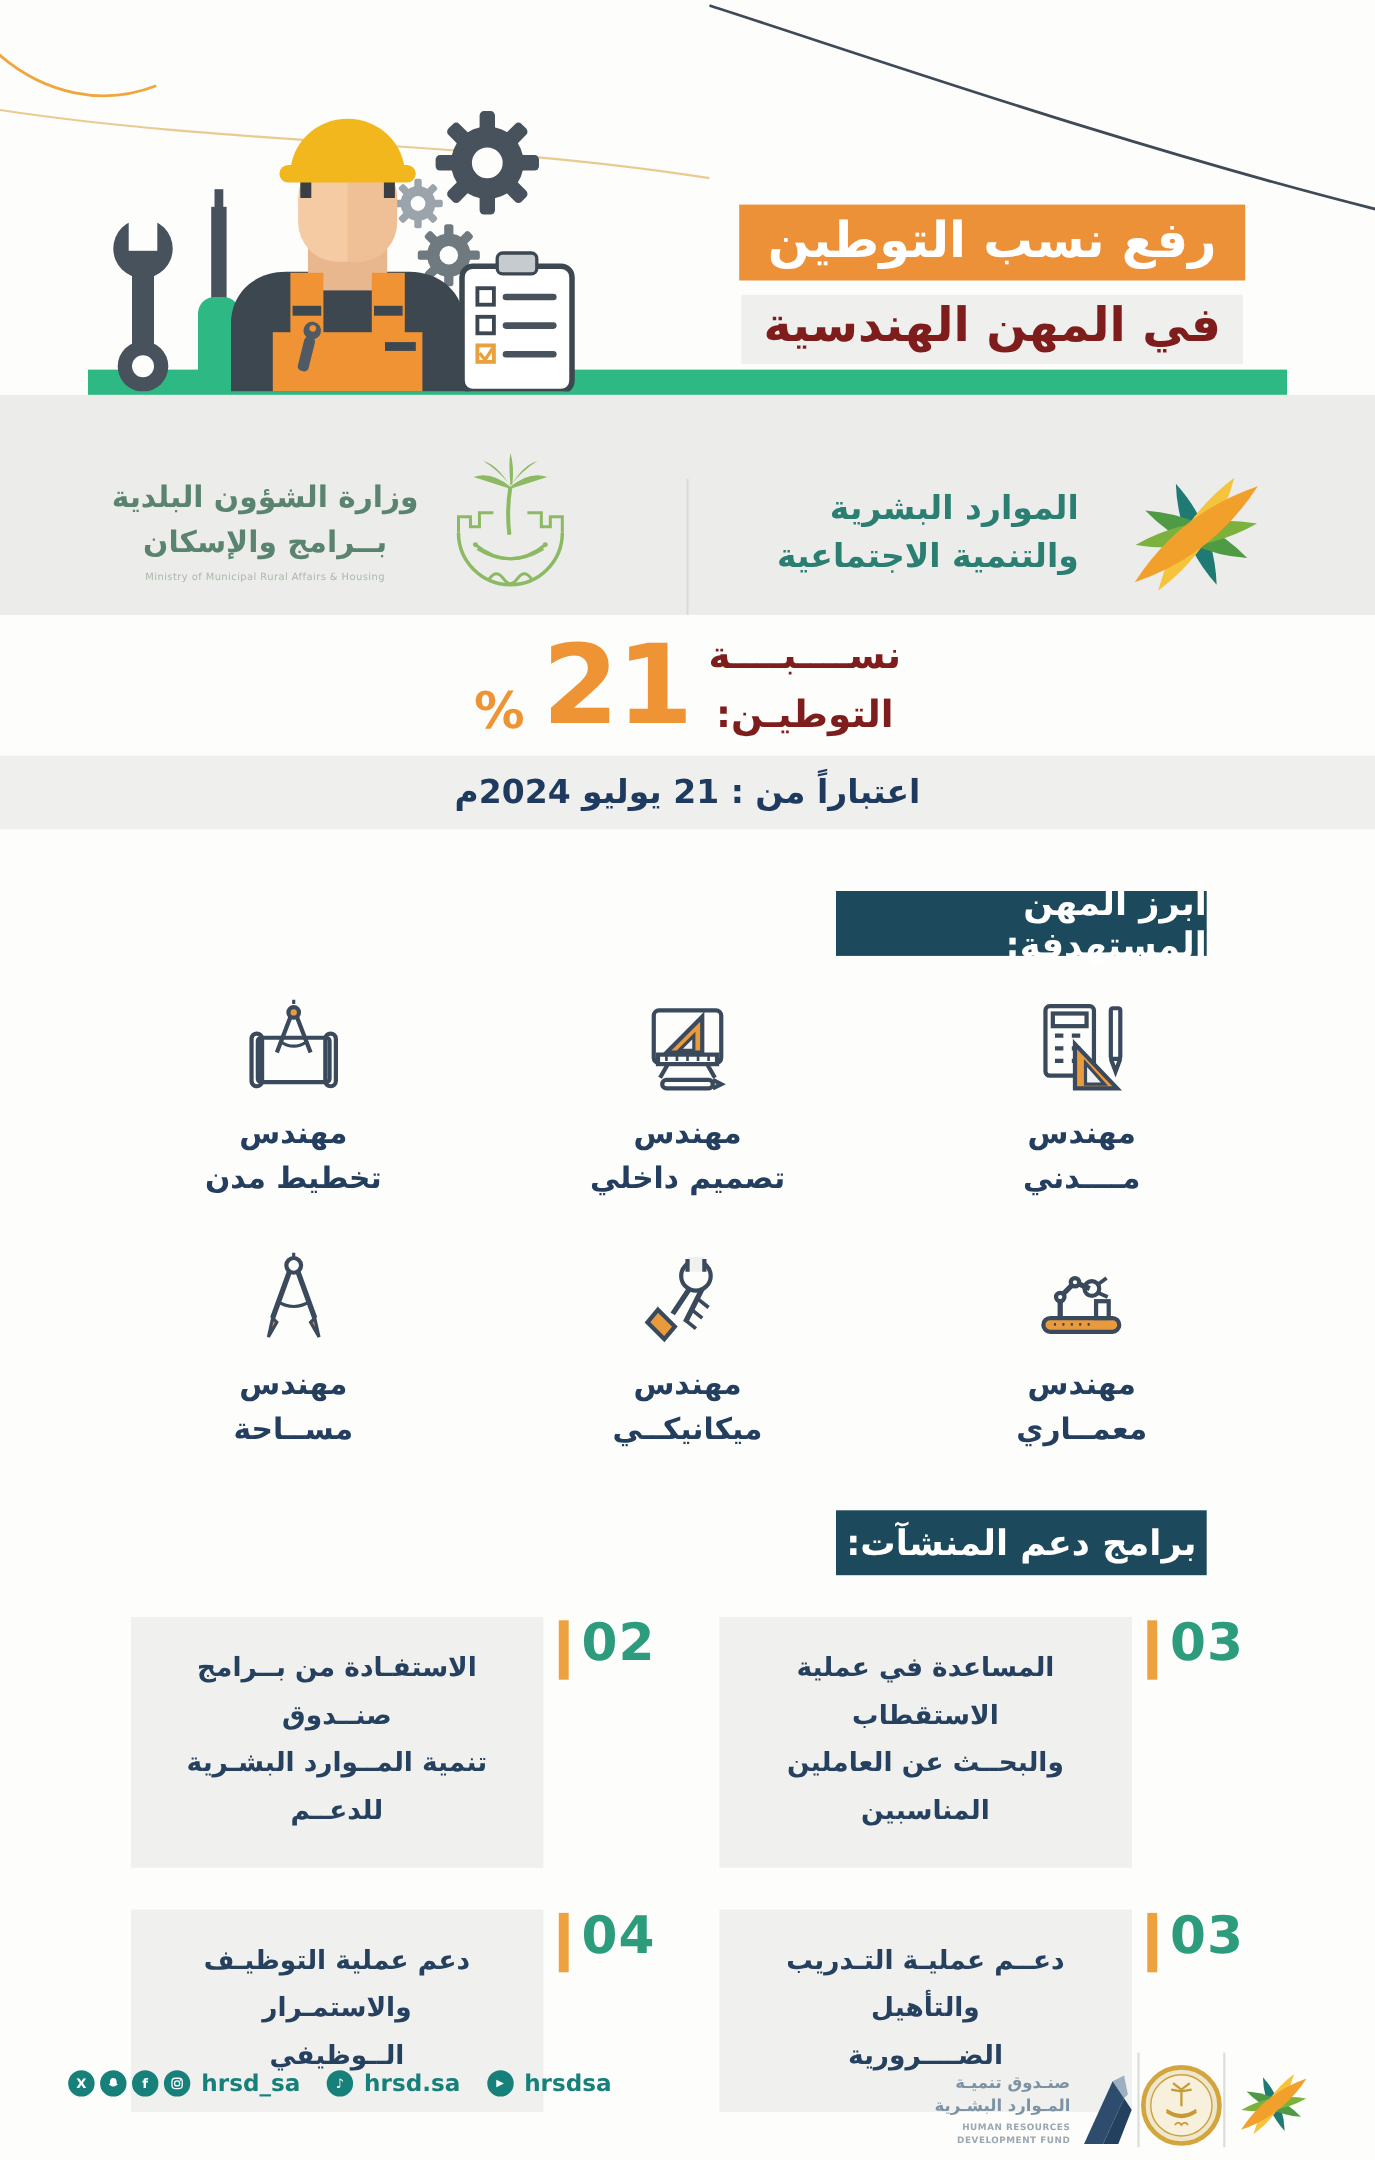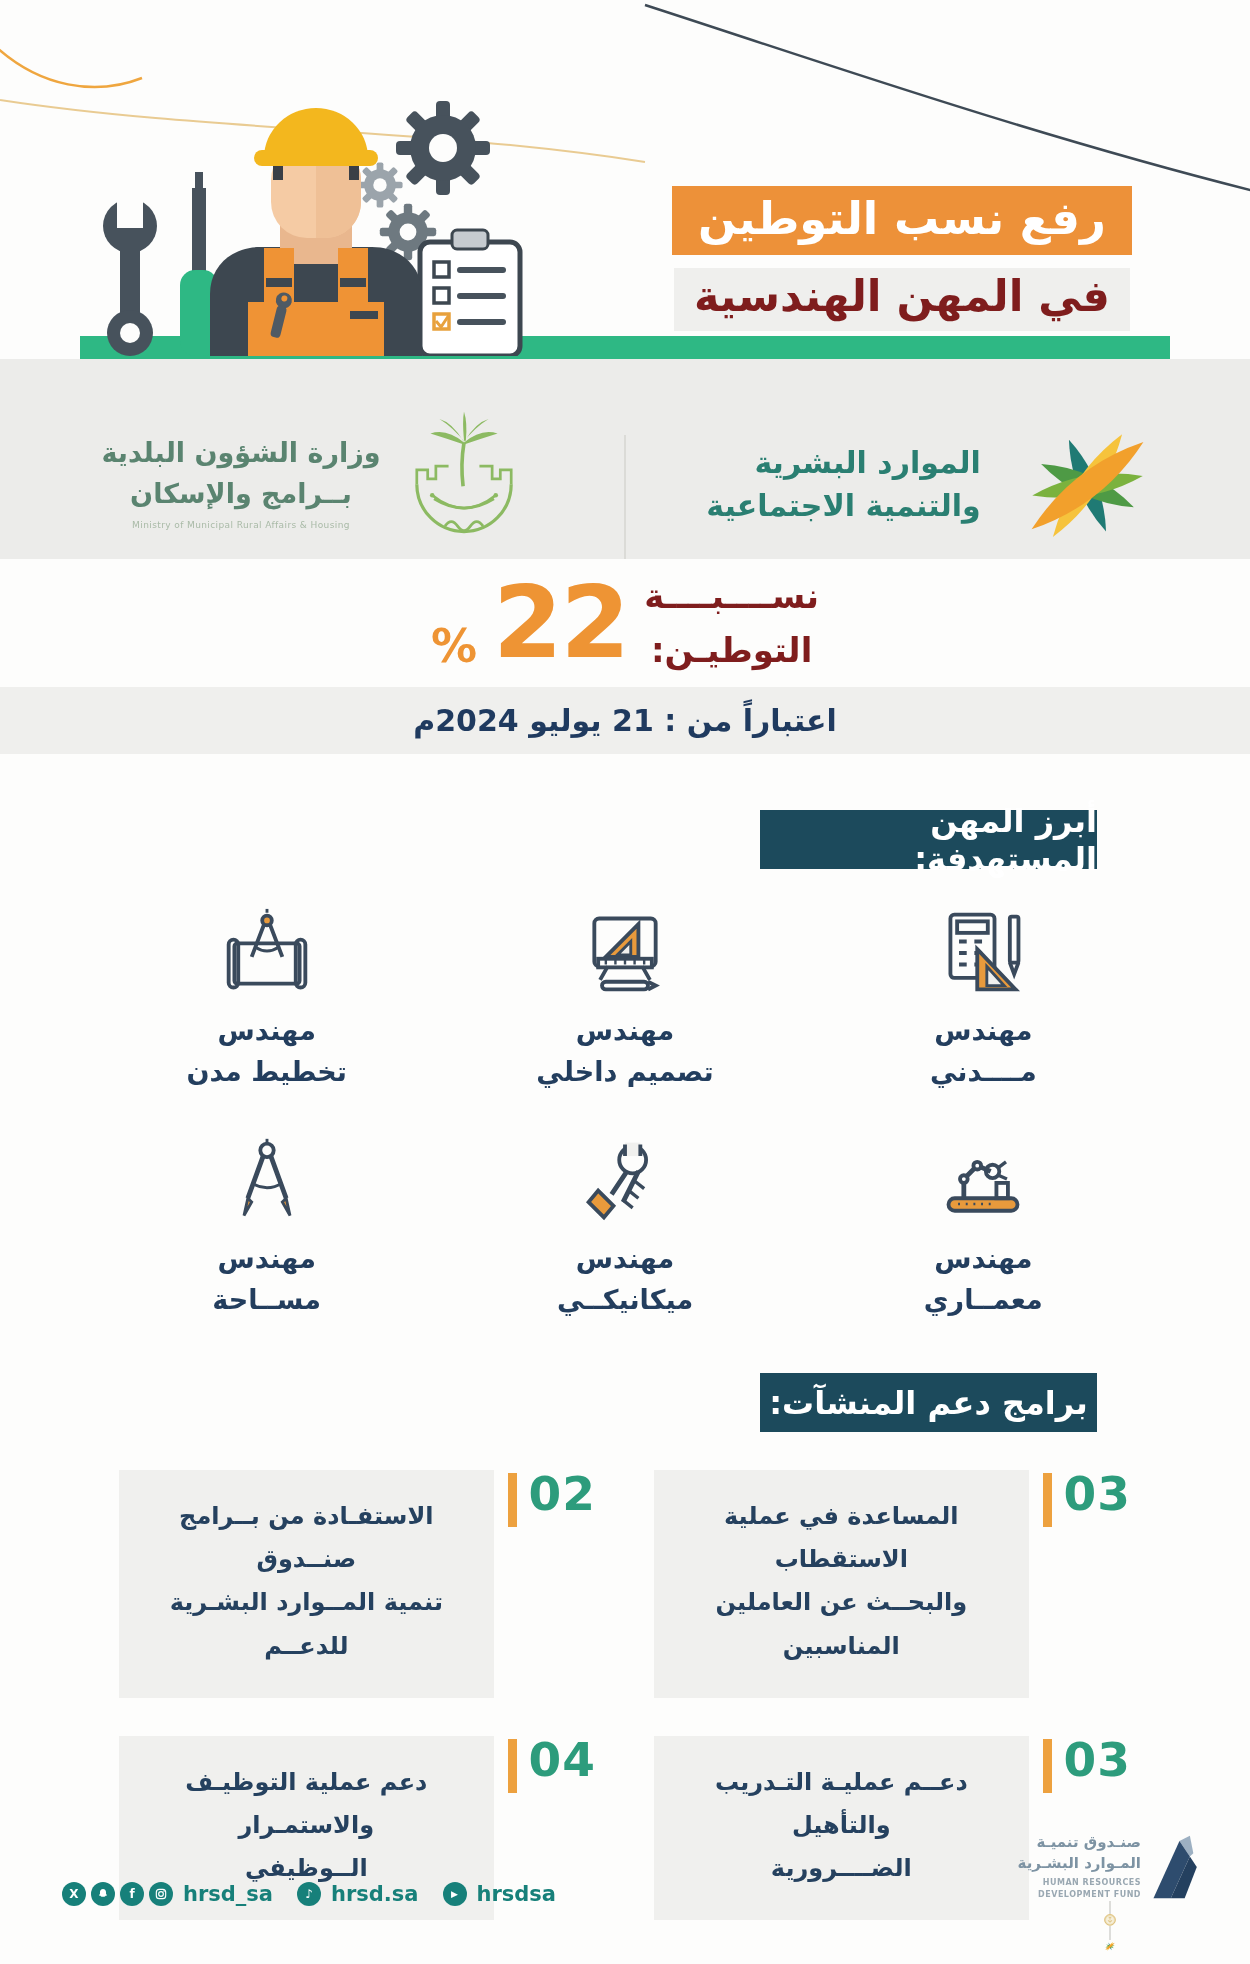--- a/index.html
+++ b/index.html
@@ -52,21 +52,21 @@
   .prog-card { flex:1; background:#F0F0EE; padding:25px 12px 30px; text-align:center;
                color:#25415F; font-size:24px; font-weight:700; line-height:1.8; direction:rtl; }
   
   .footer { position:absolute; left:0; top:1832px; width:1250px; height:120px; }
   .social { position:absolute; left:62px; top:50px; display:flex; align-items:center; direction:ltr; }
   .sgroup { display:flex; align-items:center; margin-right:24px; }
   .sicon { width:24px; height:24px; border-radius:50%; background:#17807A; color:#fff; display:flex;
            align-items:center; justify-content:center; font-size:12px; font-weight:700; margin-right:5px; }
   .sicon svg { display:block; }
   .shandle { font-size:21px; font-weight:700; color:#17807A; margin-left:5px; }
-  .flogos { position:absolute; right:48px; top:0; height:120px; display:flex; align-items:center; direction:ltr;flex-direction:column; }
+  .flogos { position:absolute; right:48px; top:0; height:120px; display:flex; align-items:flex-end; direction:ltr; }
   .hrdf { display:flex; align-items:center; gap:9px; }
   .hrdf-text { text-align:right; }
   .hrdf-ar { color:#7D93A3; font-size:15px; font-weight:700; line-height:1.4; direction:rtl; }
   .hrdf-en { color:#9AA8B2; font-size:8px; font-weight:700; letter-spacing:.5px; line-height:1.5; margin-top:3px; direction:ltr; }
   .fdiv { width:2px; height:86px; background:#DDDDDA; }
 </style>
 </head>
 <body>
 
 <div class="page">
@@ -221,21 +221,21 @@
           <path d="M-68,0 Q0,-24 68,0 Q0,24 -68,0 Z" fill="#7BB23E" transform="rotate(-10)"></path>
           <path d="M-75,0 Q0,-26 75,0 Q0,26 -75,0 Z" fill="#F6C33C" transform="rotate(-56)"></path>
           <path d="M-86,0 Q0,-30 86,0 Q0,30 -86,0 Z" fill="#F2A02C" transform="rotate(-38)"></path>
         </g>
       </svg>
     </div>
   </div>
 
   <div class="rate-band">
     <span class="rate-pct">%</span>
-    <span class="rate-value">22</span>
+    <span class="rate-value">21</span>
     <div class="rate-label">
       <div>نســــبــــة</div>
       <div>التوطيـن:</div>
     </div>
   </div>
 
   <div class="date-strip">
     <span class="date-text">اعتباراً من : 21 يوليو 2024م</span>
   </div>
 

